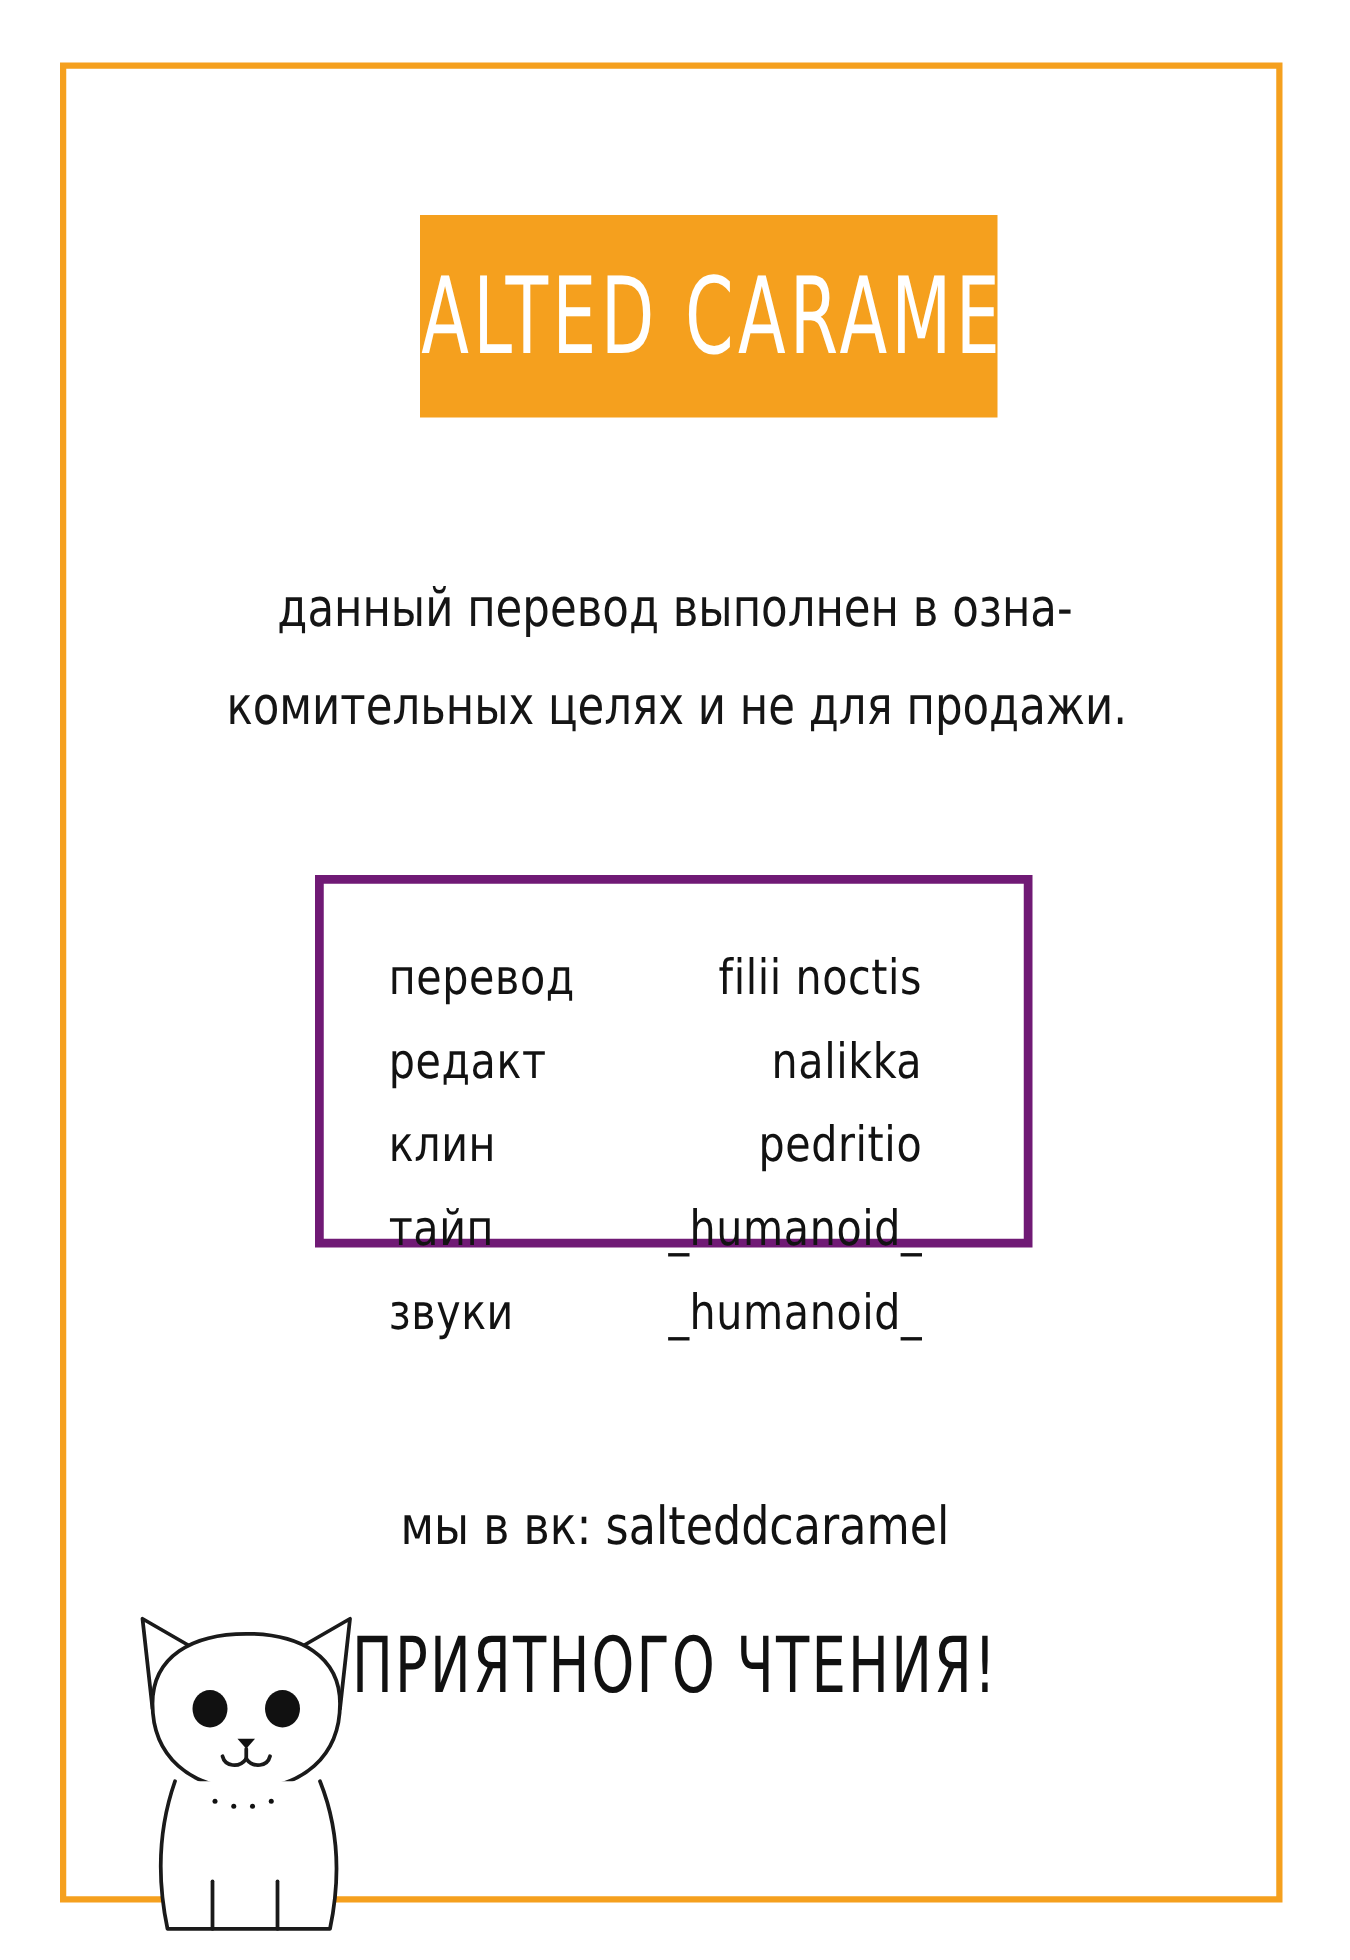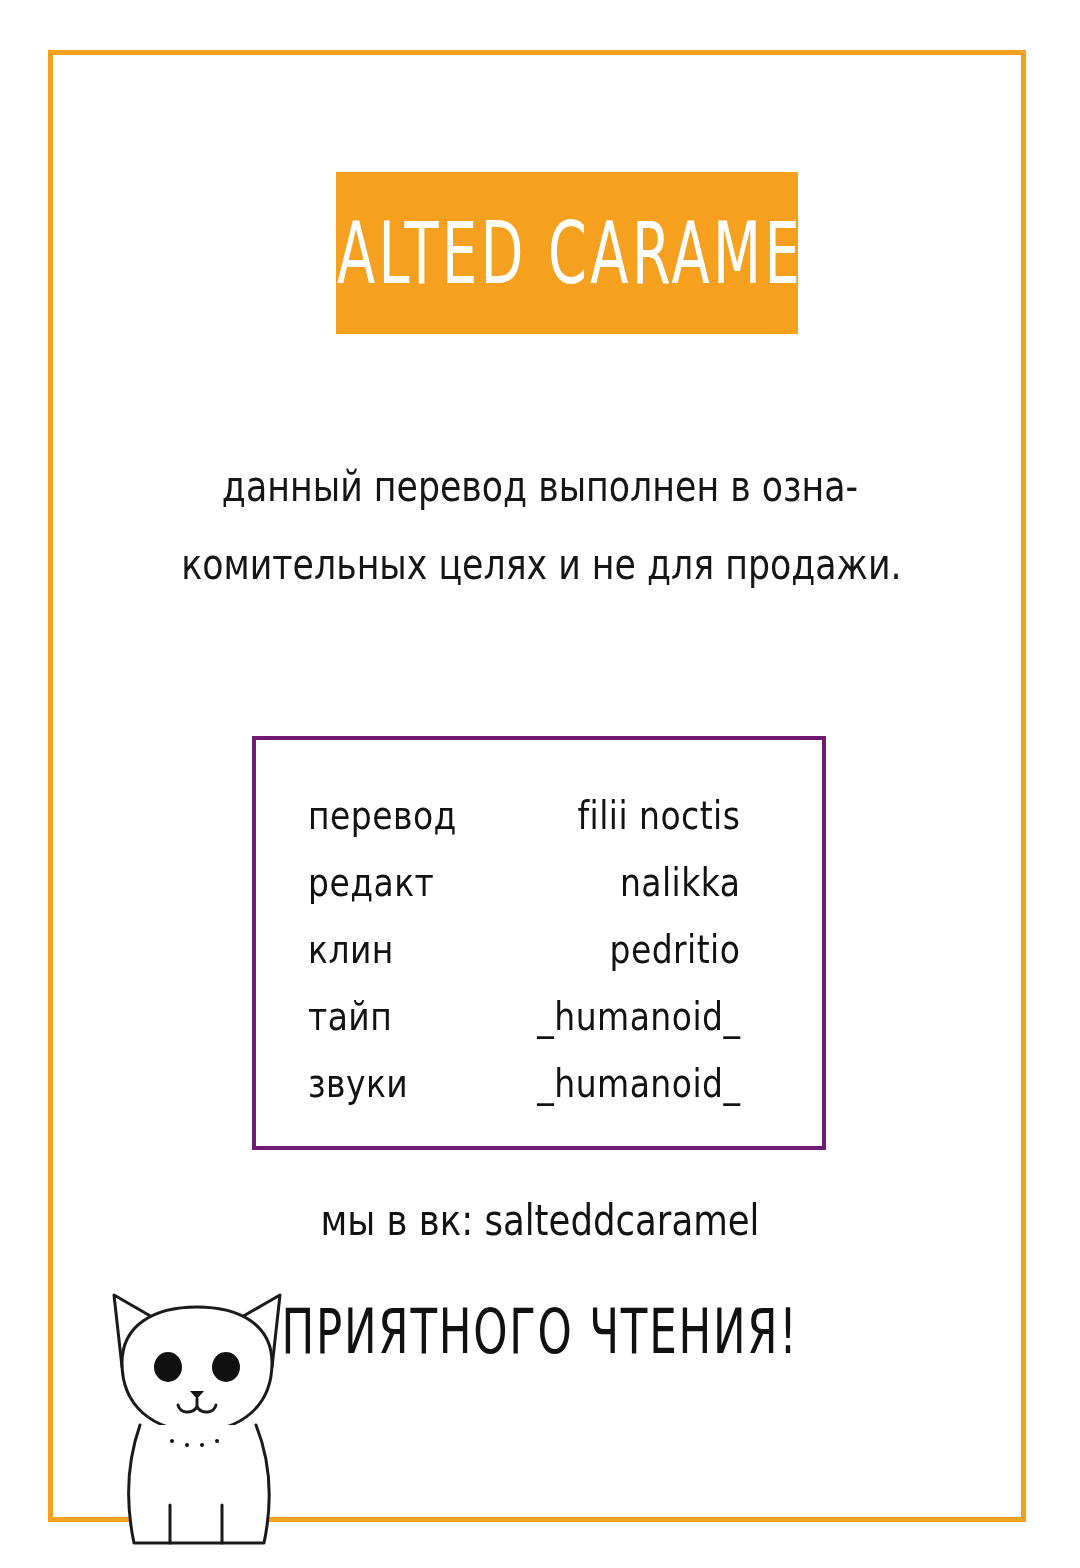--- a/index.html
+++ b/index.html
@@ -61,24 +61,24 @@
     font-size: 42px;
     line-height: 1.85;
     transform: scaleX(0.92);
   }
   .disclaimer div {
     white-space: nowrap;
   }
   .credits-box {
     position: absolute;
     left: 252px;
-    top: 736px;
+    top: 700px;
     width: 574px;
-    height: 414px;
-    border: 4px solid #701a75;
+    height: 298px;
+    border: 7px solid #701a75;
     box-sizing: border-box;
   }
   .credits-list {
     position: absolute;
     left: 52px;
     top: 42px;
     right: 54px;
   }
   .credit-row {
     display: flex;

